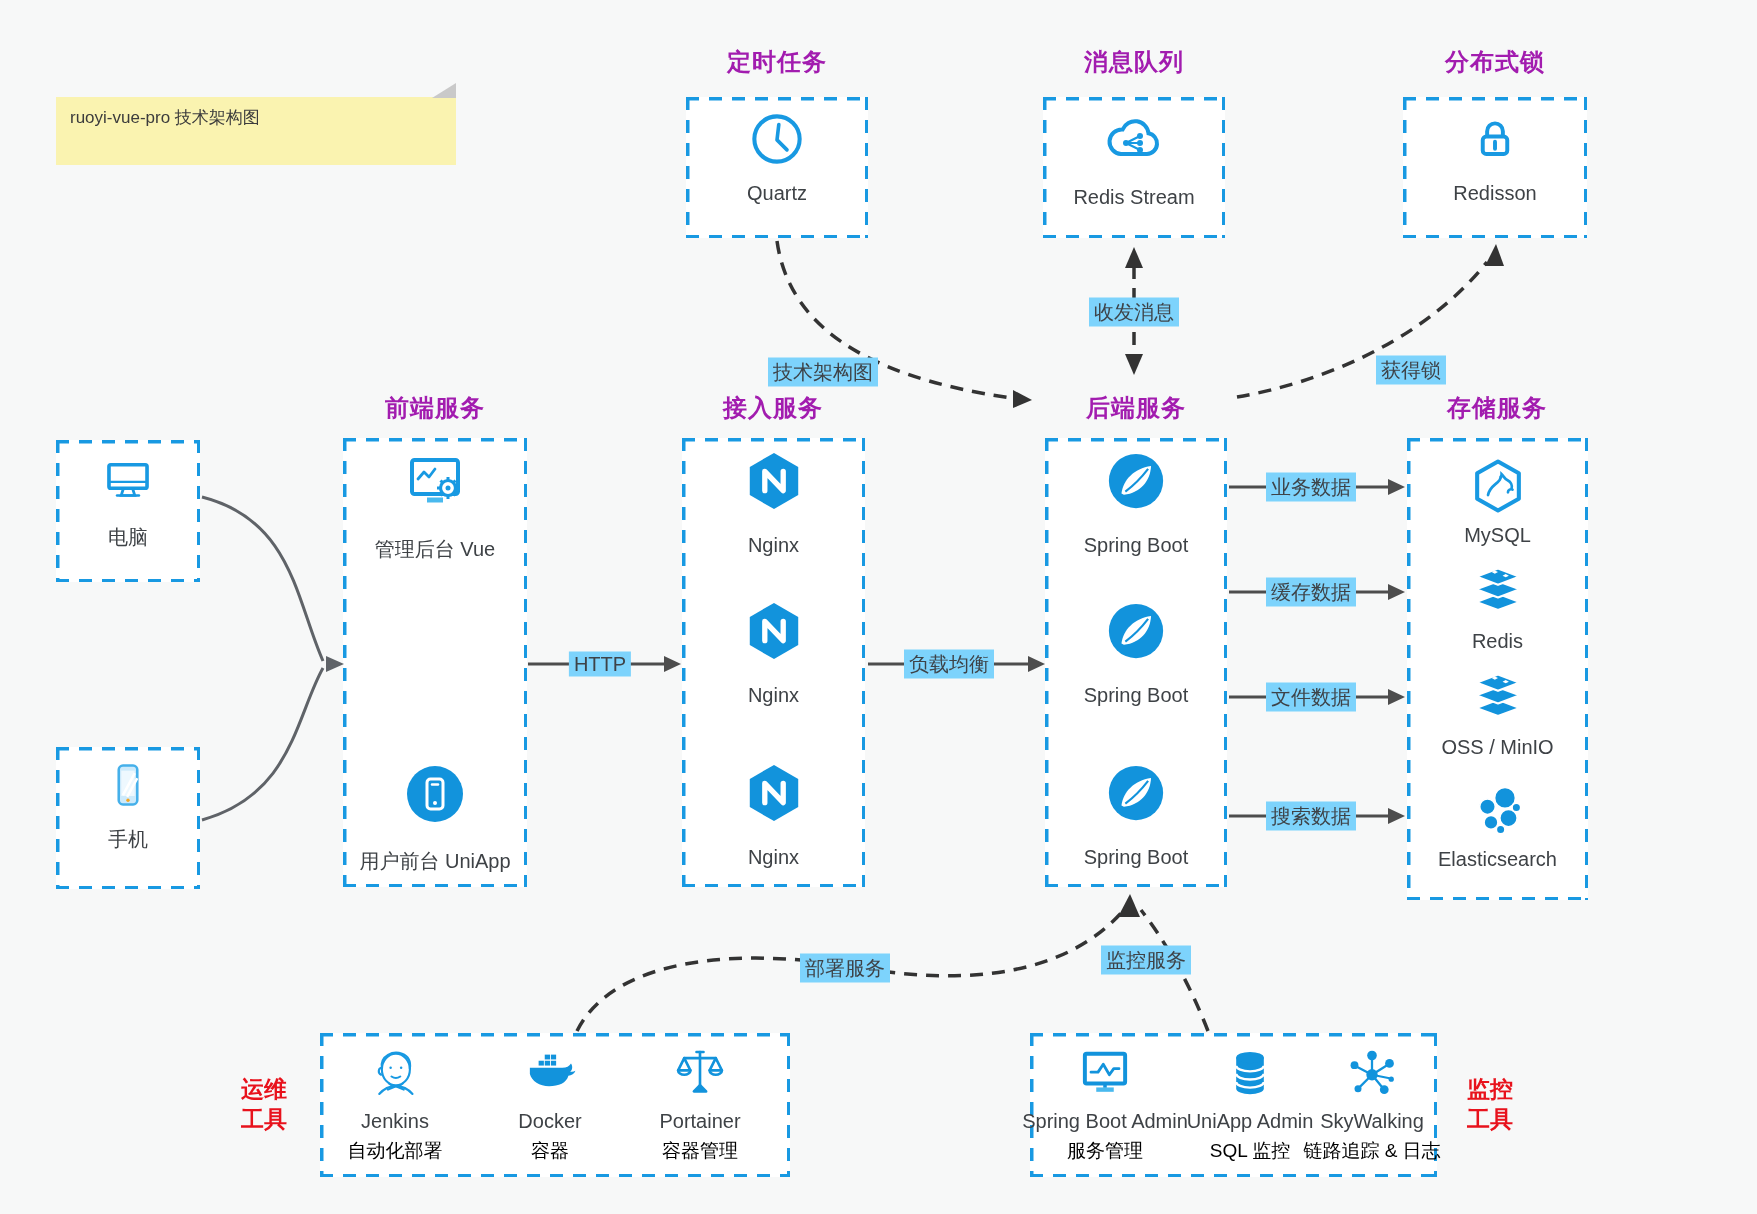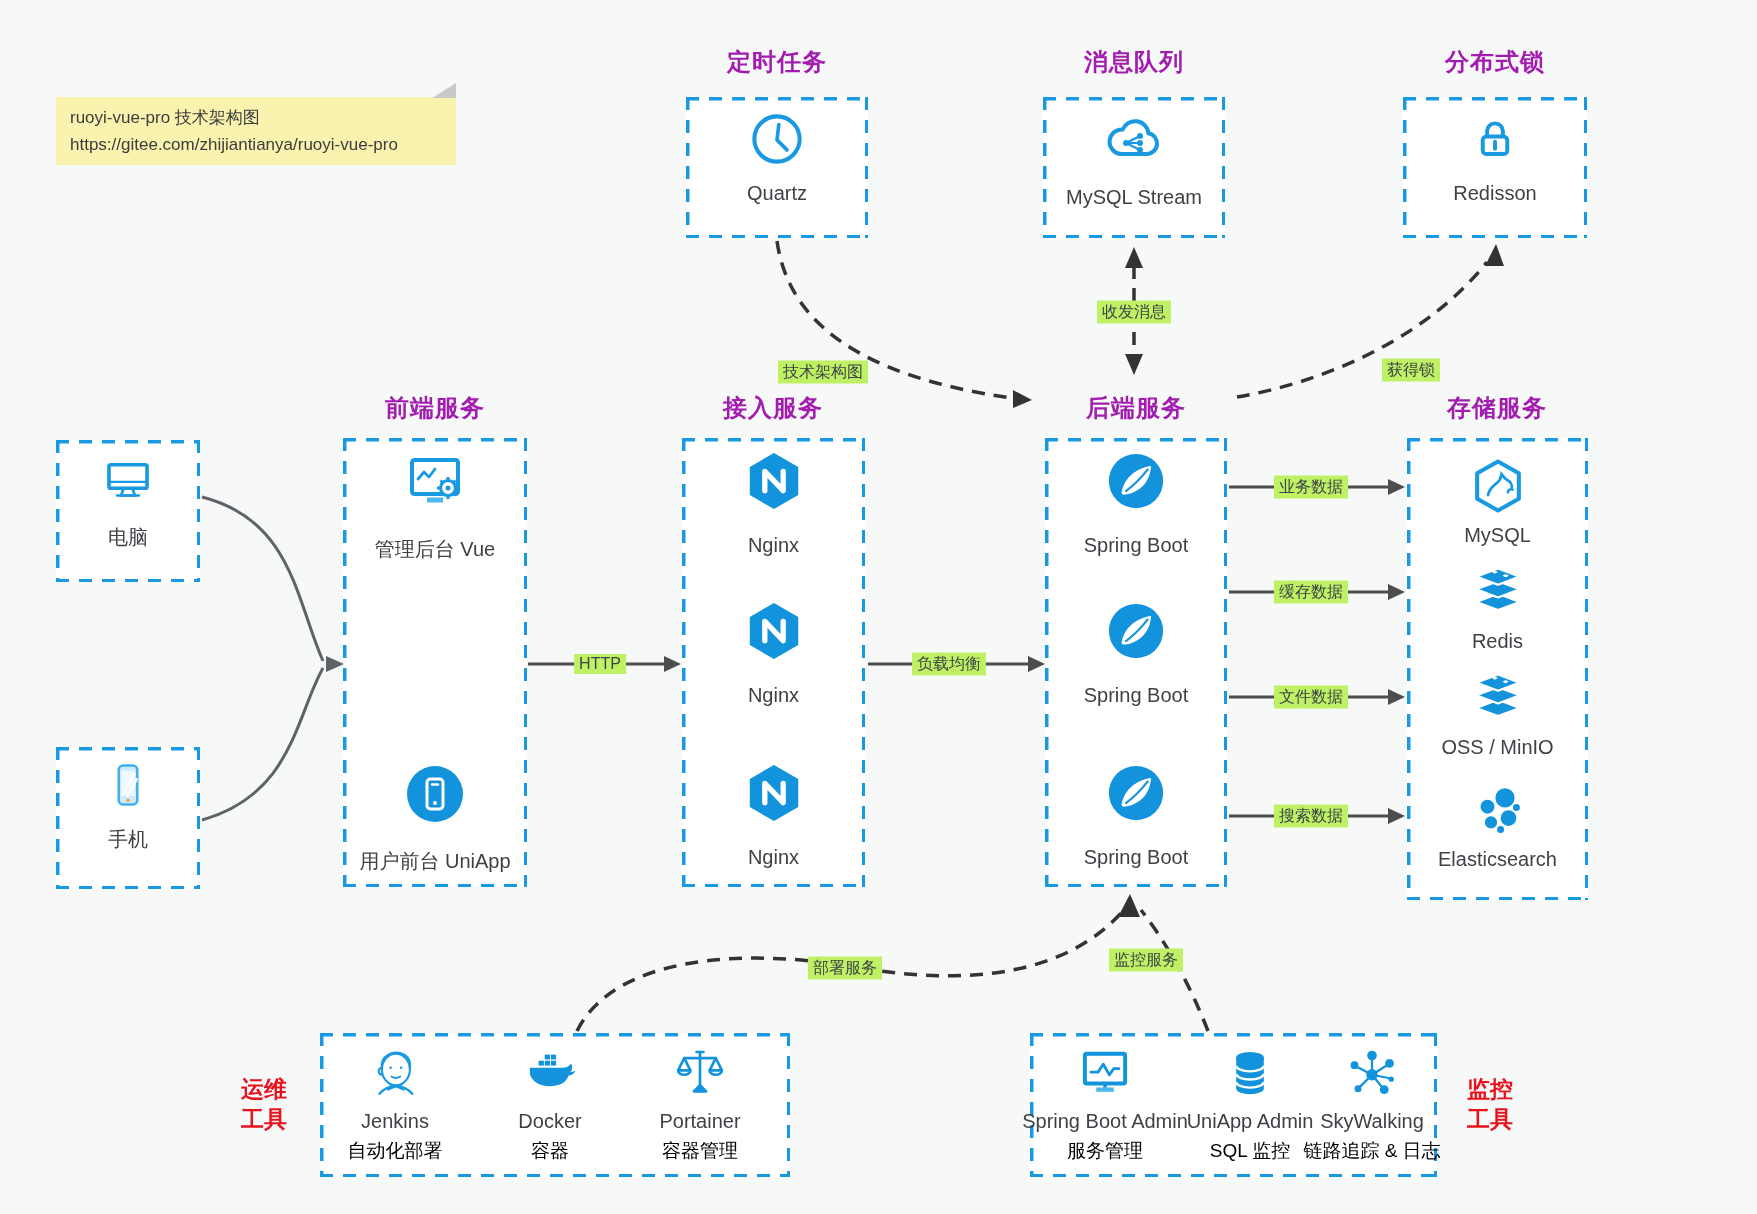--- a/index.html
+++ b/index.html
@@ -17,39 +17,38 @@
     font-size:24px;font-weight:bold;white-space:nowrap;letter-spacing:1px;text-align:center;}
   .rtitle2{position:absolute;z-index:4;color:#e8121c;font-size:23px;font-weight:bold;
     text-align:center;line-height:30px;width:84px;}
 
   .node{position:absolute;z-index:3;display:flex;flex-direction:column;align-items:center;}
   .node .lbl{font-size:20px;color:#3e4246;white-space:nowrap;}
   .gap22 svg{margin-bottom:22px;} .gap14 svg{margin-bottom:14px;} .gap9 svg{margin-bottom:9px;}
   .tool .name{font-size:20px;color:#3e4246;white-space:nowrap;margin-top:9px;}
   .tool .sub{font-size:19px;color:#000000;white-space:nowrap;margin-top:5px;}
 
-  .elabel{position:absolute;z-index:5;transform:translate(-50%,-50%);background:#bef264;
-    padding:1px 5px;font-size:16px;color:#3e4348;white-space:nowrap;}
+  .elabel{position:absolute;z-index:5;transform:translate(-50%,-50%);background:#7dd3fc;
+    padding:1px 5px;font-size:20px;color:#3e4348;white-space:nowrap;}
 
   .edges{position:absolute;left:0;top:0;z-index:3;pointer-events:none;}
 
   .note{position:absolute;left:56px;top:97px;width:400px;height:68px;z-index:4;
     background:#faf3b0;color:#3c3c3c;font-size:17px;line-height:27px;padding:7px 0 0 14px;box-sizing:border-box;}
   .note-fold{position:absolute;right:0;top:-14px;width:0;height:0;
     border-left:24px solid transparent;border-bottom:15px solid #c9c9c9;}
 </style>
 </head>
 <body>
 
 <div class="canvas">
 
   <div class="note">
     <div class="note-fold"></div>
     <div>ruoyi-vue-pro 技术架构图</div>
-    <div>https://gitee.com/zhijiantianya/ruoyi-vue-pro</div>
   </div>
 
   <svg class="edges" width="1757" height="1214" viewBox="0 0 1757 1214">
 
     <g fill="none" stroke="#5f6368" stroke-width="3">
       <path d="M202 497 C292 520 296 600 323 661"></path>
       <path d="M202 820 C292 795 296 716 323 668"></path>
     </g>
     <path d="M326 656 L344 664 L326 672 Z" fill="#5f6368"></path>
 
@@ -127,21 +126,21 @@
         <g stroke="#1899e2" stroke-width="2.2">
           <path d="M24 35 L38 28 M24 35 H38 M24 35 L38 42" fill="none"></path>
         </g>
         <g fill="#1899e2">
           <circle cx="24" cy="35" r="3"></circle>
           <circle cx="38" cy="28" r="3"></circle>
           <circle cx="38" cy="35" r="3"></circle>
           <circle cx="38" cy="42" r="3"></circle>
         </g>
       </svg>
-    <div class="lbl">MySQL Stream</div>
+    <div class="lbl">Redis Stream</div>
   </div>
   <div class="node gap14" style="left:1403px;top:112px;width:184px">
     <svg viewBox="0 0 64 64" width="56" height="56">
         <rect x="18" y="28" width="28" height="20" rx="4" fill="none" stroke="#1899e2" stroke-width="4.5"></rect>
         <path d="M23 28 v-6 a9 9 0 0 1 18 0 v6" fill="none" stroke="#1899e2" stroke-width="4.5"></path>
         <path d="M32 34 v8" stroke="#1899e2" stroke-width="4.5" stroke-linecap="round"></path>
       </svg>
     <div class="lbl">Redisson</div>
   </div>
 

